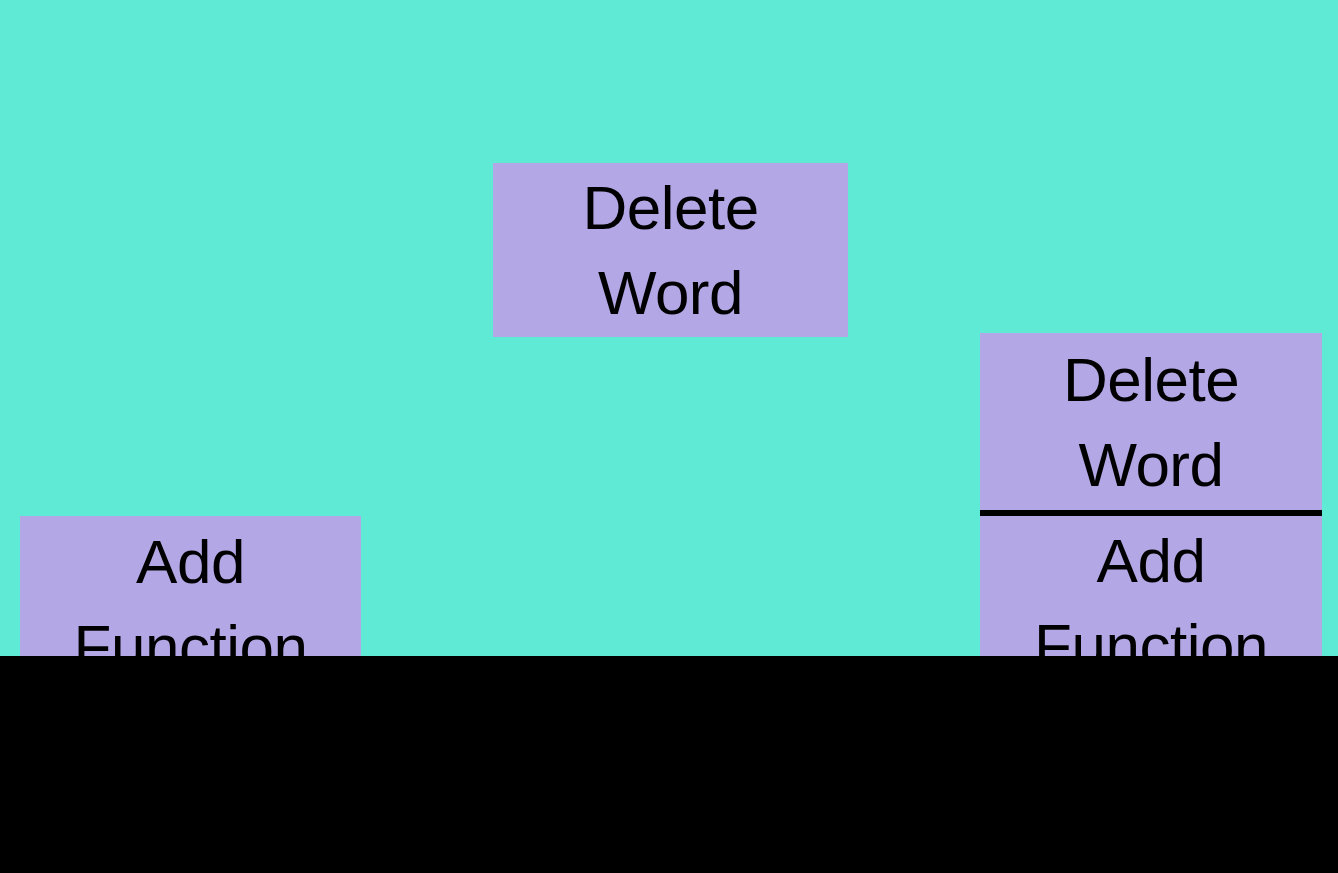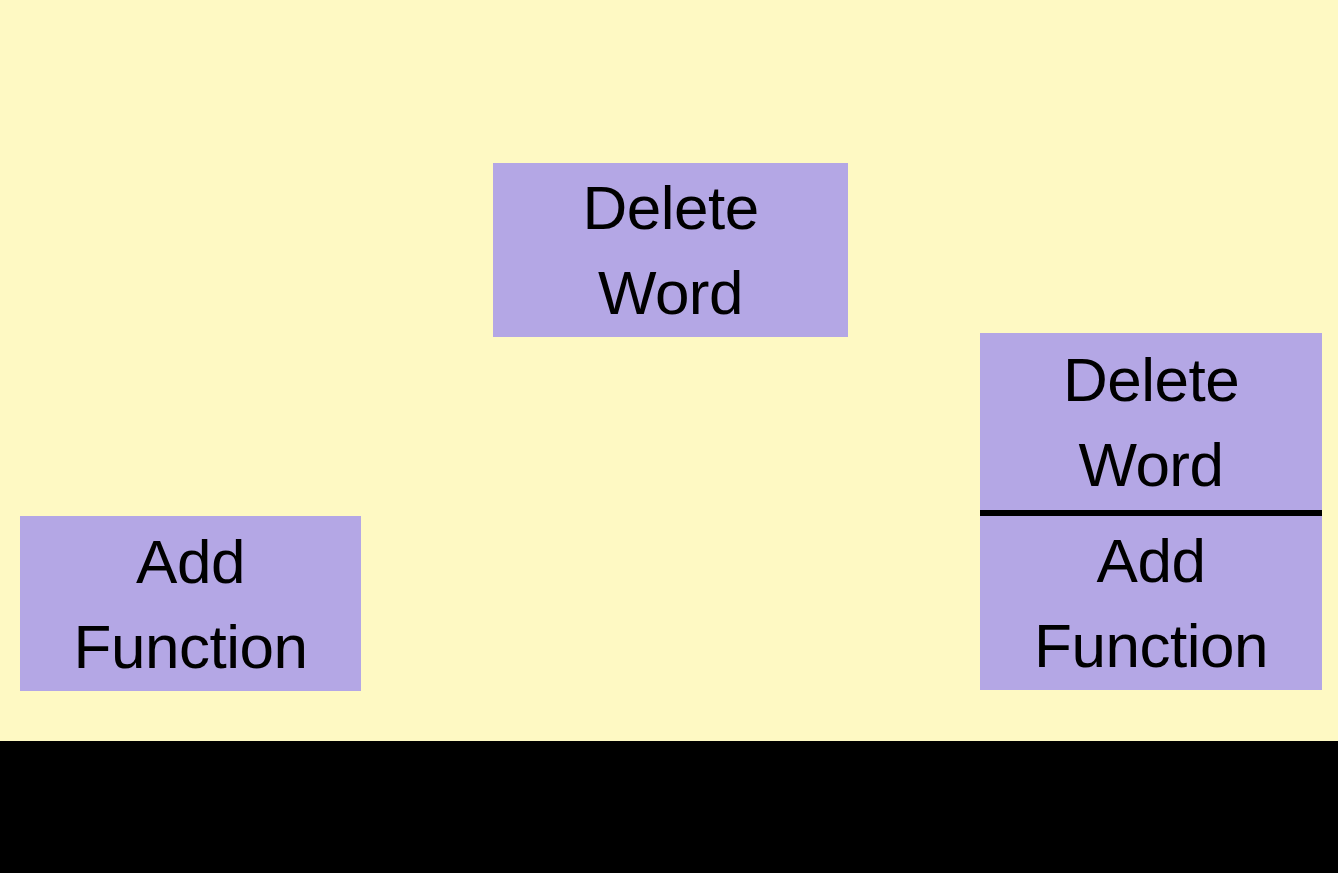--- a/index.html
+++ b/index.html
@@ -7,22 +7,22 @@
     margin: 0;
     padding: 0;
     background: #000000;
   }
   body {
     font-family: "Liberation Sans", sans-serif;
   }
   #canvas {
     position: relative;
     width: 1338px;
-    height: 741px;
-    background: #fef9c3;
+    height: 656px;
+    background: #5eead4;
     overflow: hidden;
   }
   .node {
     position: absolute;
     box-sizing: border-box;
     background: #b4a7e5;
     color: #000000;
     display: flex;
     align-items: center;
     justify-content: center;

